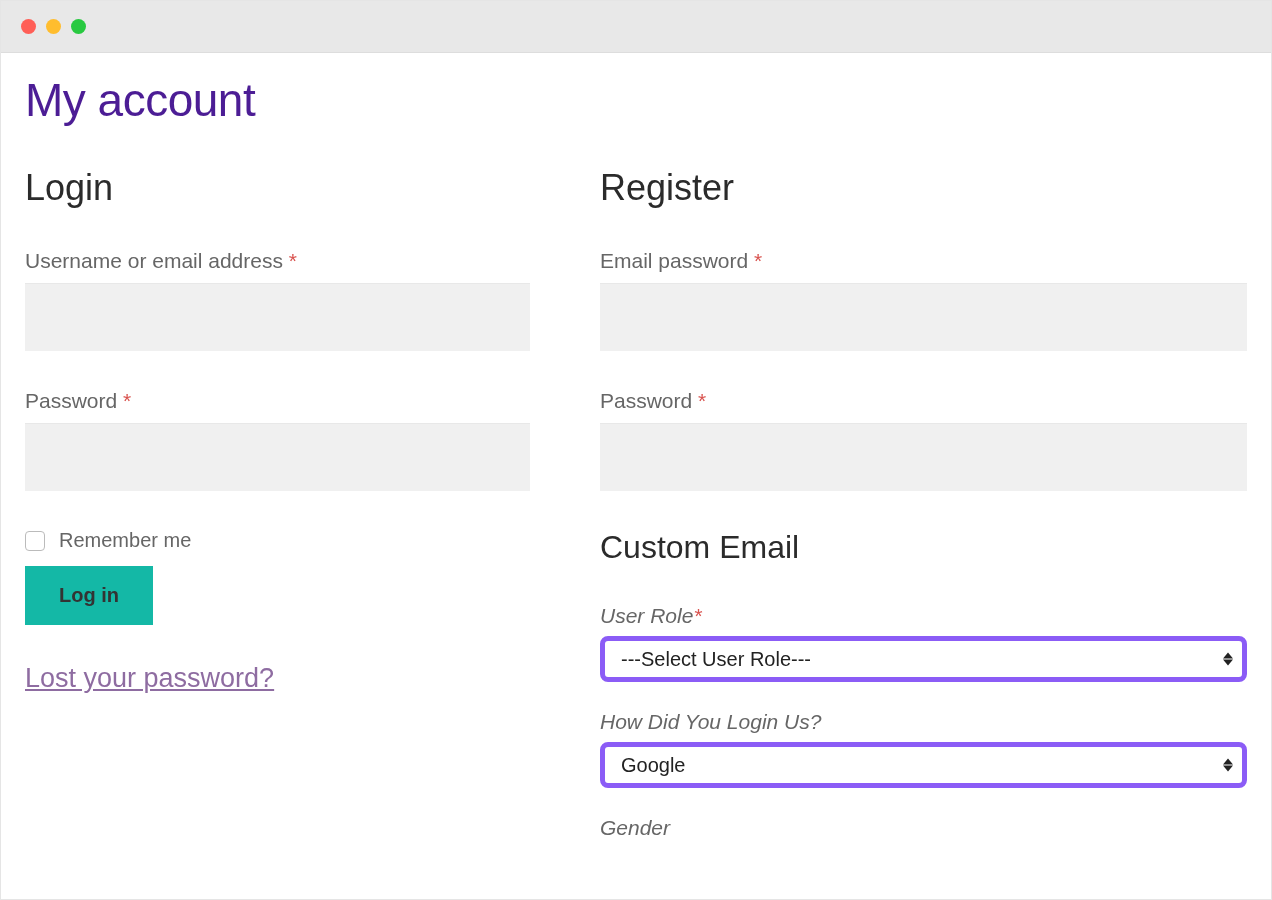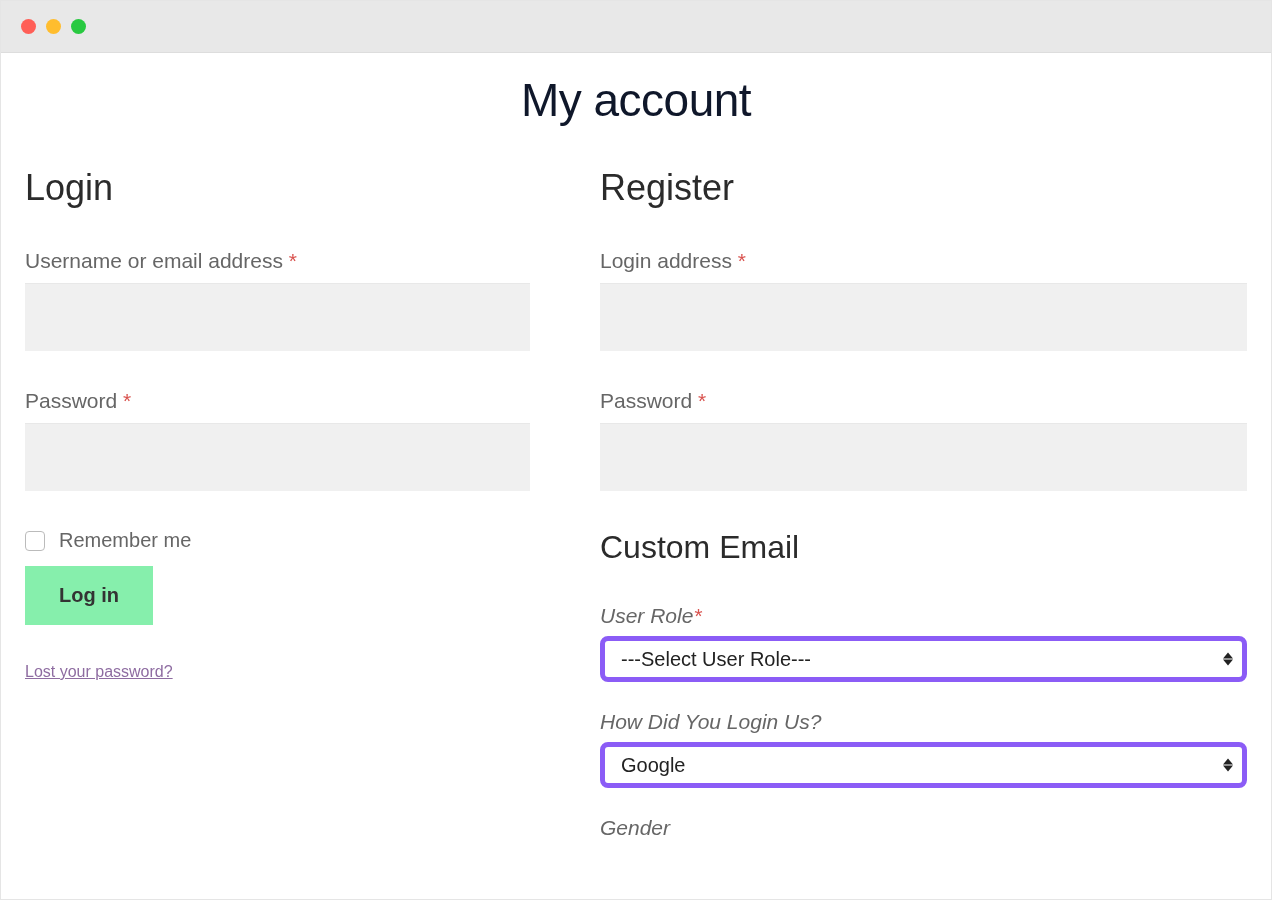--- a/index.html
+++ b/index.html
@@ -35,24 +35,23 @@
     }
     .tl-red { background: #ff5f57; }
     .tl-yellow { background: #ffbd2e; }
     .tl-green { background: #28c940; }
     .content {
       padding: 20px 24px;
     }
     .page-title {
       font-size: 46px;
       font-weight: 400;
-      color: #0f172a;
+      color: #4c1d95;
       margin-bottom: 40px;
       letter-spacing: -0.5px;
-      text-align: center;
     }
     .columns {
       display: flex;
       gap: 70px;
       margin-top: 8px;
     }
     .col {
       flex: 1;
     }
     .col-left {
@@ -111,32 +110,32 @@
       border-radius: 4px;
       background: #fff;
       appearance: none;
       cursor: pointer;
     }
     .remember-label {
       font-size: 20px;
       color: #666;
     }
     .login-button {
-      background: #86efac;
+      background: #14b8a6;
       border: none;
       padding: 18px 34px;
       font-size: 20px;
       font-weight: 600;
       color: #333;
       cursor: pointer;
     }
     .lost-password {
       display: inline-block;
       margin-top: 38px;
-      font-size: 16px;
+      font-size: 27px;
       color: #8e6ca1;
     }
     .select-wrapper {
       position: relative;
       width: 100%;
     }
     .select-input {
       width: 100%;
       height: 46px;
       background: #fff;
@@ -222,21 +221,21 @@
         <div>
           <a href="#" class="lost-password">Lost your password?</a>
         </div>
       </div>
 
       <div class="col col-right">
         <h2 class="section-title">Register</h2>
 
         <div class="form-group">
           <label class="form-label">
-            <span>Login address </span><span class="required">*</span>
+            <span>Email password </span><span class="required">*</span>
           </label>
           <input type="text" class="text-input" style="">
         </div>
 
         <div class="form-group">
           <label class="form-label">
             <span>Password </span><span class="required">*</span>
           </label>
           <input type="password" class="text-input" style="">
         </div>

